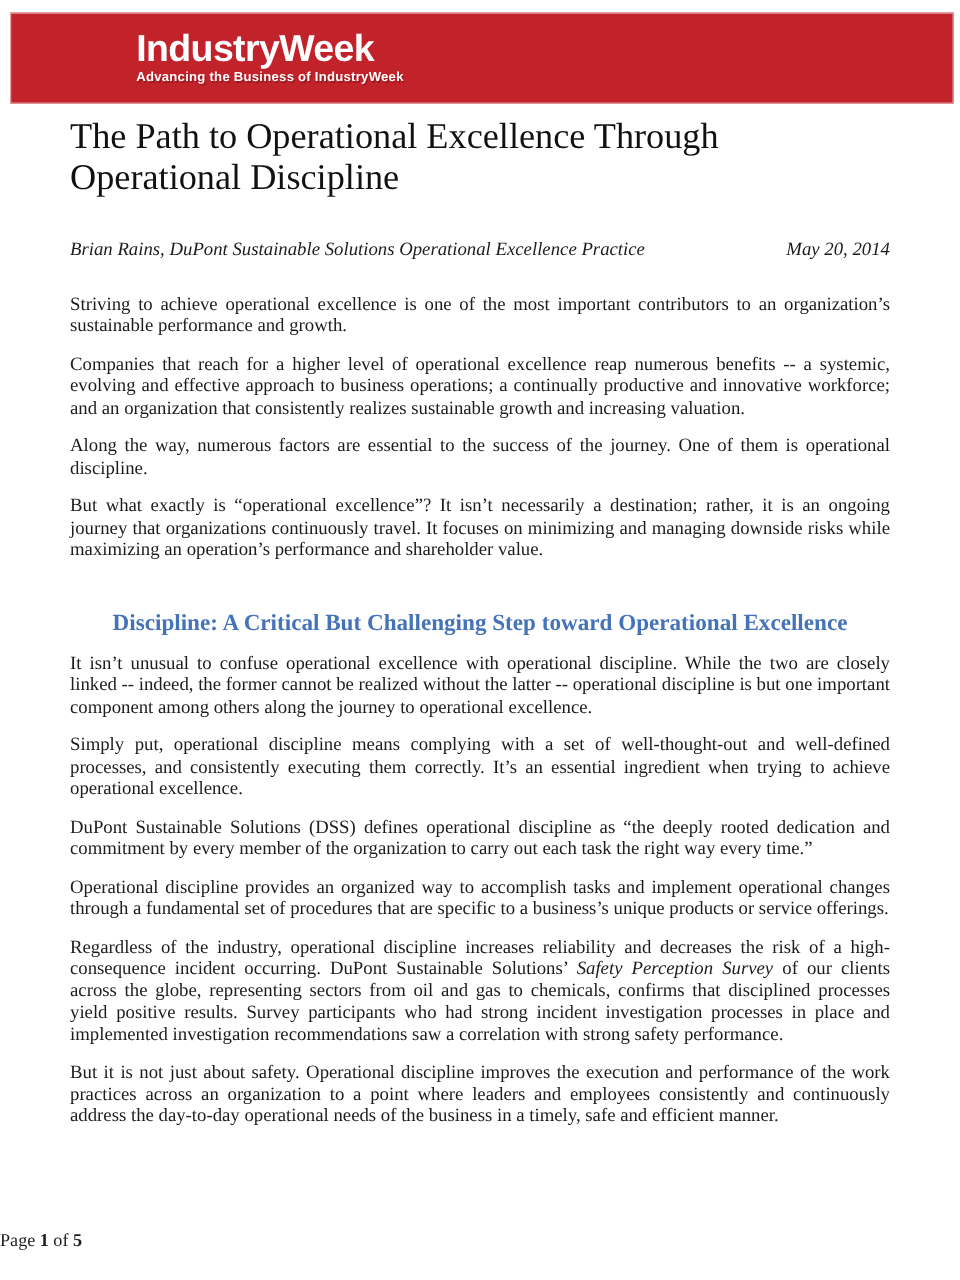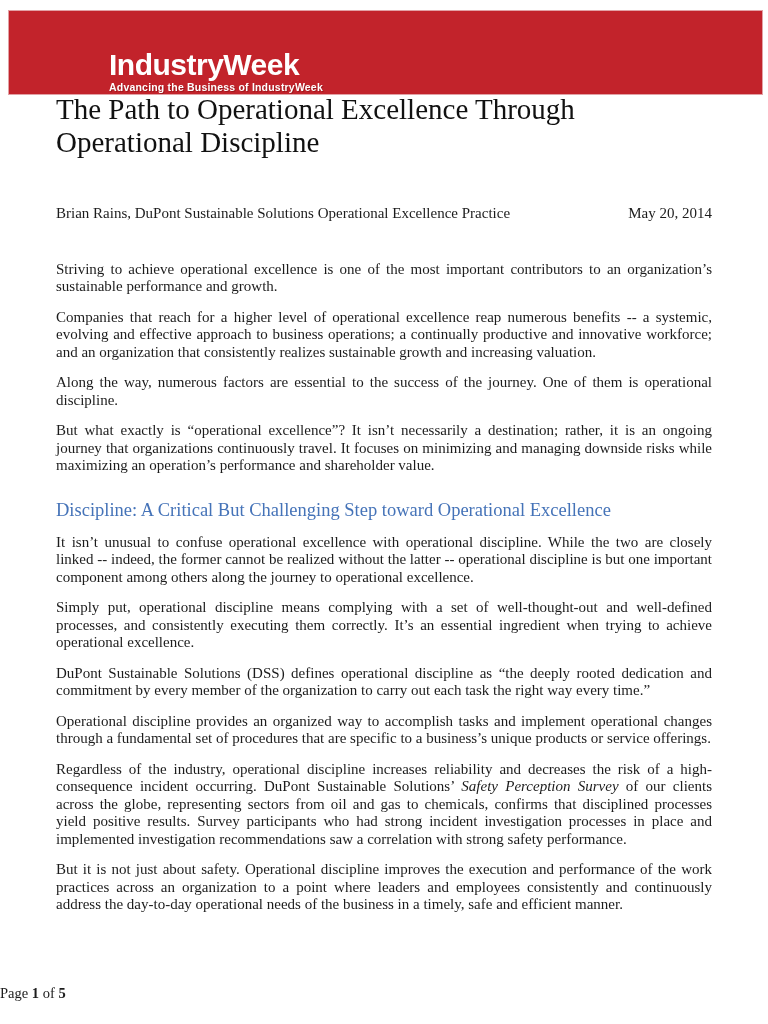--- a/index.html
+++ b/index.html
@@ -11,24 +11,24 @@
   *{margin:0;padding:0;box-sizing:border-box;}
   html,body{background:#ffffff;}
   body{font-family:"Liberation Serif","DejaVu Serif",serif;color:var(--text-color);}
   .page{
     position:relative;
     width:768px;height:1024px;
     background:#ffffff;
     overflow:hidden;
   }
   .banner{
-    position:absolute;left:8px;top:10px;right:5px;height:85px;
+    position:absolute;left:8px;top:10px;right:5px;height:73px;
     background:var(--banner-red);
     border:1px solid var(--banner-border);
-    display:flex;align-items:flex-end;
+    display:flex;align-items:center;
   }
   .logo-block{
     padding-left:100px;
     display:flex;flex-direction:column;
   }
   .logo-text{
     font-family:"Liberation Sans","DejaVu Sans",sans-serif;
     font-weight:bold;font-size:30px;line-height:1;
     letter-spacing:-0.5px;color:#ffffff;
   }
@@ -46,34 +46,35 @@
     margin-top:10px;
     font-size:29px;line-height:33px;font-weight:normal;
     color:#111111;
   }
   p.subtitle{
     margin-top:6px;
     font-size:15px;line-height:17.5px;font-weight:bold;
     text-align:justify;
   }
   .byline-row{
-    margin-top:46px;
+    margin-top:33px;
     display:flex;justify-content:space-between;align-items:flex-end;
-    font-size:15px;line-height:17.5px;
+    font-size:15px;line-height:17.5px;font-style:italic;
   }
   p.body-para{
     margin-top:13px;
     font-size:15px;line-height:17.5px;
     text-align:justify;
   }
-  p.body-para.first{margin-top:38px;}
+  p.body-para.first{margin-top:26px;}
   h2.section-heading{
-    margin-top:24px;margin-bottom:6px;
-    font-size:18.5px;line-height:22px;font-weight:normal;
+    margin-top:38px;margin-bottom:6px;
+    font-size:18.5px;line-height:22px;font-weight:bold;
     color:var(--heading-blue);
+    text-align:center;
   }
   em.survey-italic{font-style:italic;}
   .page-footer{
     position:absolute;left:0;right:0;bottom:22px;
     text-align:left;
     font-size:14.5px;line-height:17px;
   }
   .page-footer b{font-weight:bold;}
 </style>
 </head>

